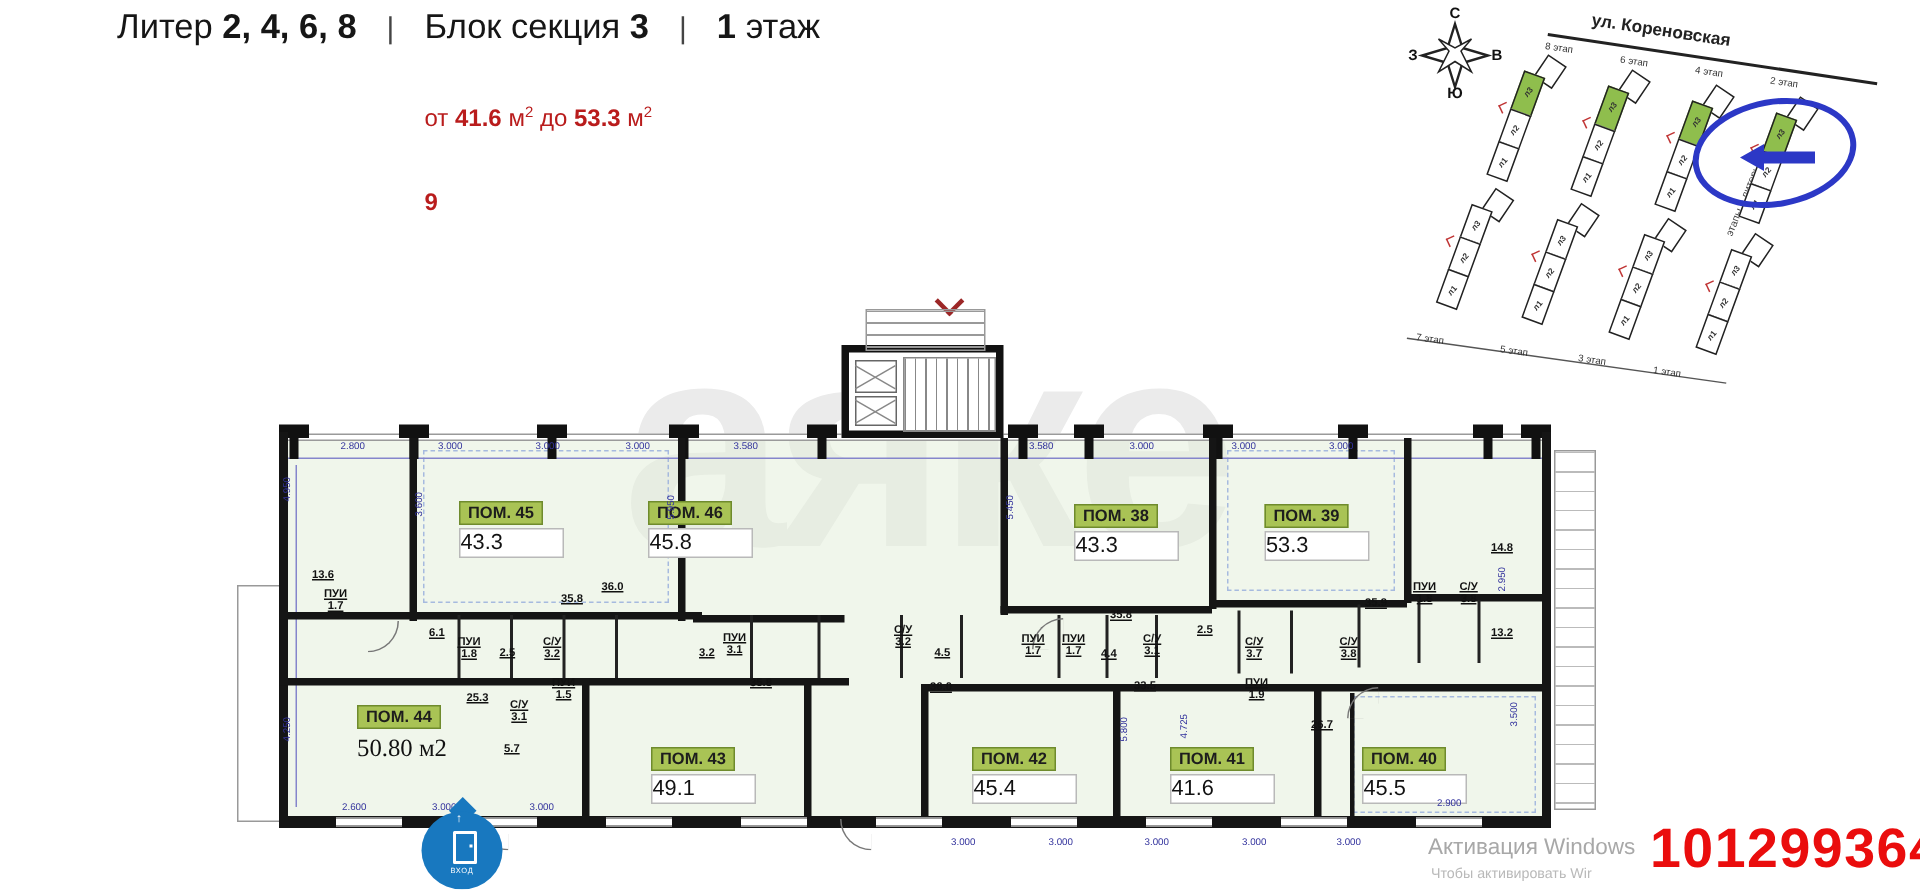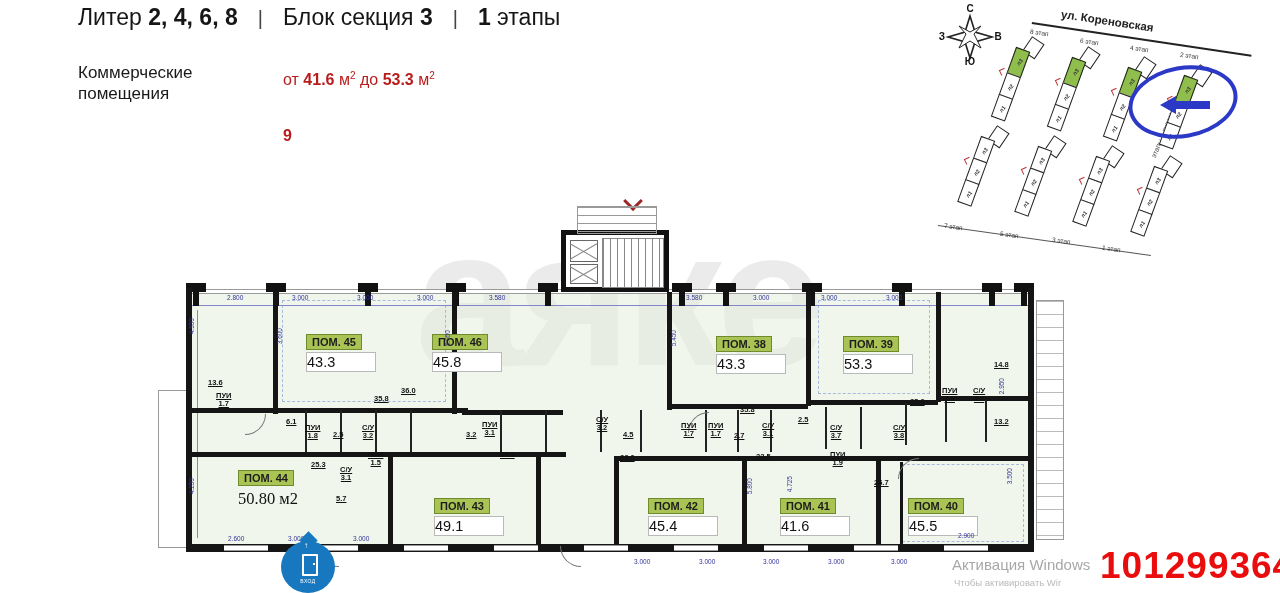--- a/index.html
+++ b/index.html
@@ -66,27 +66,23 @@
   .actv1{position:absolute;left:952px;top:556px;font-size:15px;color:#a8a8a8;z-index:8}
   .actv2{position:absolute;left:954px;top:577px;font-size:9.5px;color:#b9b9b9;z-index:8}
   .lid{position:absolute;left:1096px;top:545px;font-size:37px;font-weight:800;color:#ea0d0d;letter-spacing:1px;z-index:9;background:#fff;padding:0 4px}
 </style>
 </head>
 <body>
 
 <div class="page">
 
   <div class="hdr">
-    <span>Литер</span>&nbsp;<b>2, 4, 6, 8</b><span class="sep">|</span><span>Блок секция</span>&nbsp;<b>3</b><span class="sep">|</span><b>1</b>&nbsp;<span>этапы</span>
+    <span>Литер</span>&nbsp;<b>2, 4, 6, 8</b><span class="sep">|</span><span>Блок секция</span>&nbsp;<b>3</b><span class="sep">|</span><b>1</b>&nbsp;<span>этаж</span>
   </div>
 
-  <div class="speclbl" style="left:78px;top:62px">
-    <span>Коммерческие</span><br>
-    <span>помещения</span>
-  </div>
   <div class="specval" style="left:283px;top:70px">
     <span>от</span>
     <b>41.6</b>
     <span>м</span><sup>2</sup>
     <span>до</span>
     <b>53.3</b>
     <span>м</span><sup>2</sup>
   </div>
   <div class="specval" style="left:283px;top:127px"><b>9</b></div>
 
@@ -410,21 +406,21 @@
     </div>
   <div class="u" style="left:681px;top:422px">
       <span>ПУИ</span>
       <span>1.7</span>
     </div>
   <div class="u" style="left:708px;top:422px">
       <span>ПУИ</span>
       <span>1.7</span>
     </div>
   <div class="u" style="left:734px;top:432px">
-      <span>2.7</span>
+      <span>4.4</span>
     </div>
   <div class="u" style="left:762px;top:422px">
       <span>С/У</span>
       <span>3.1</span>
     </div>
   <div class="u" style="left:798px;top:416px">
       <span>2.5</span>
     </div>
   <div class="u" style="left:756px;top:453px">
       <span>33.5</span>

